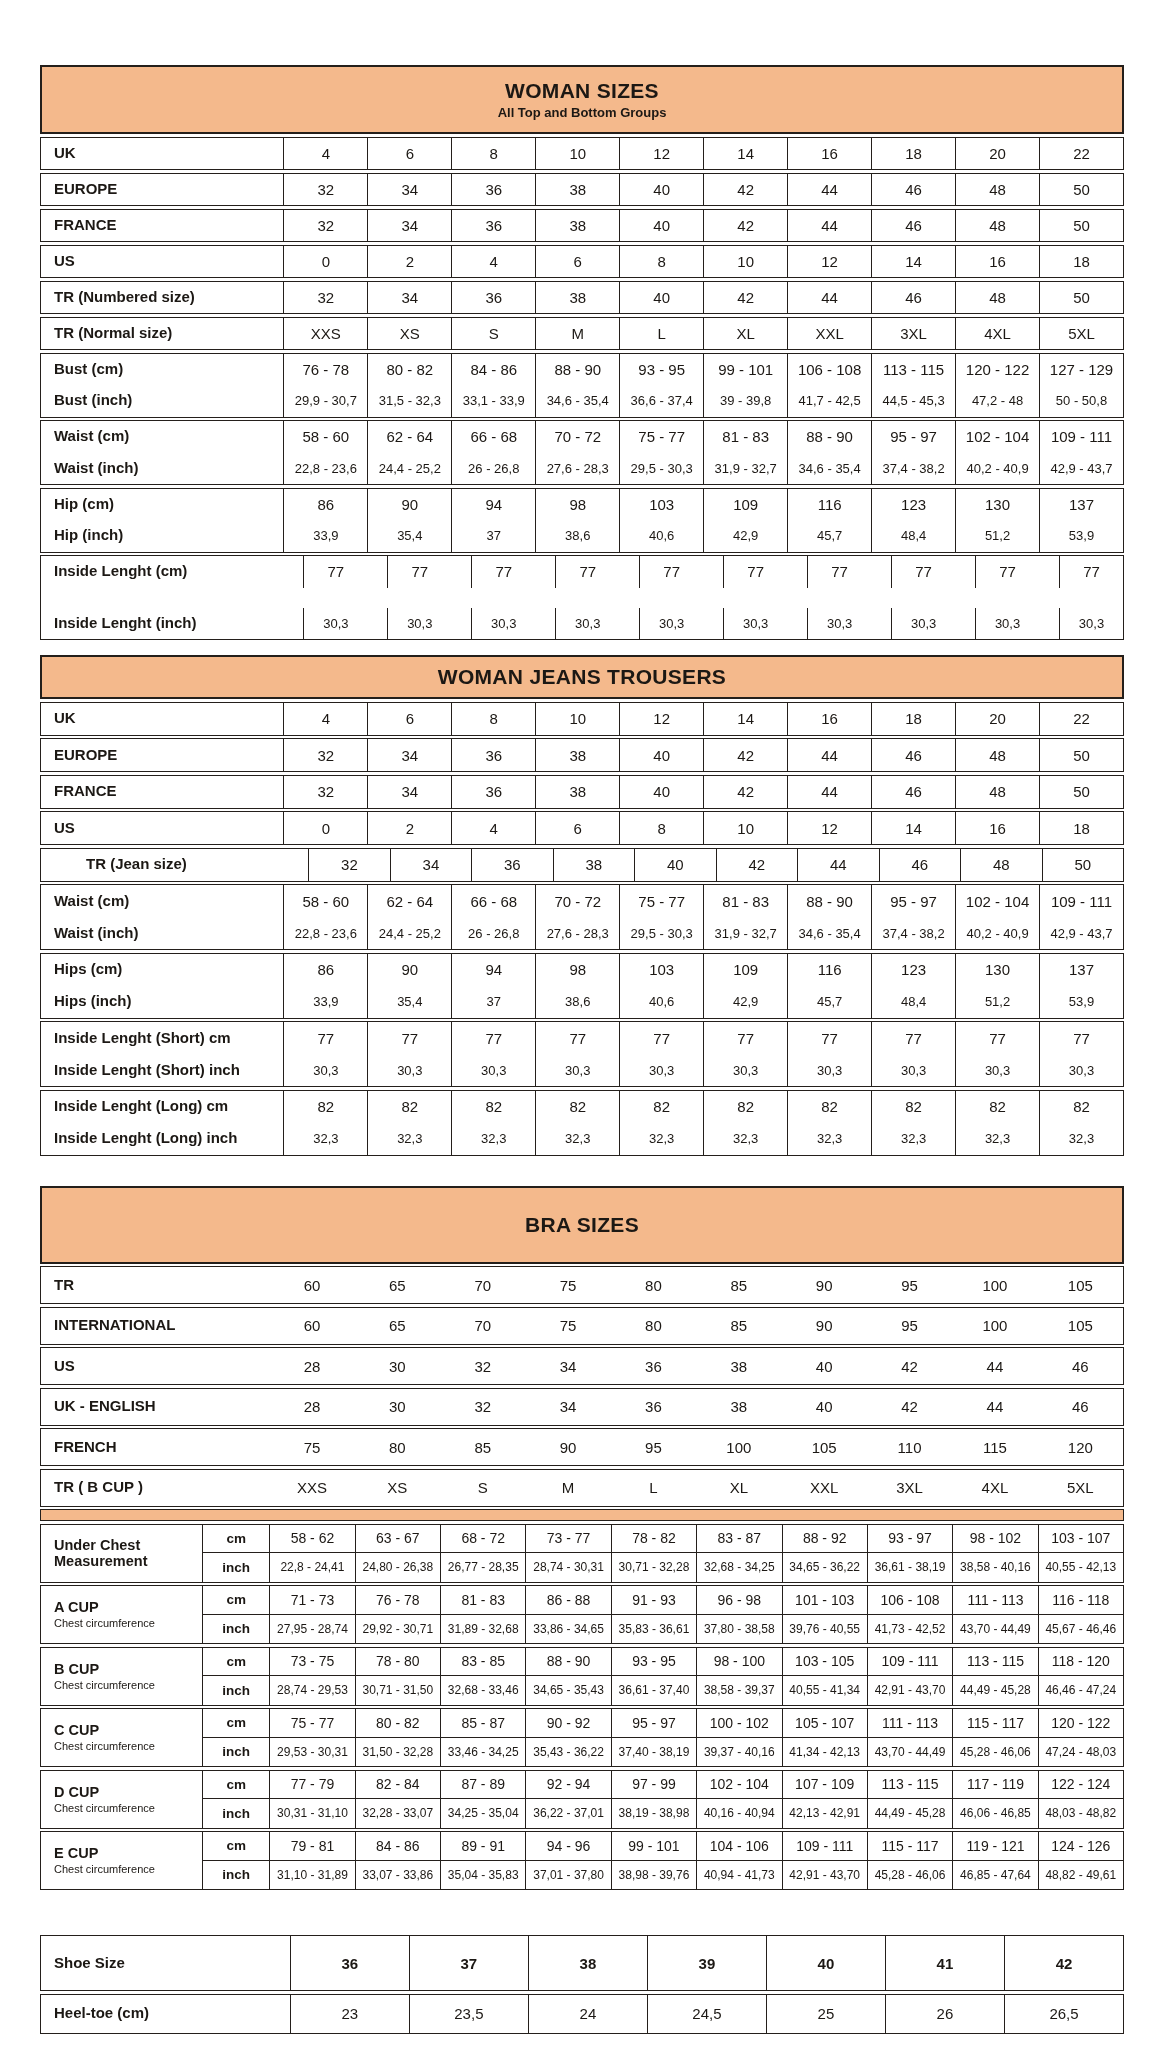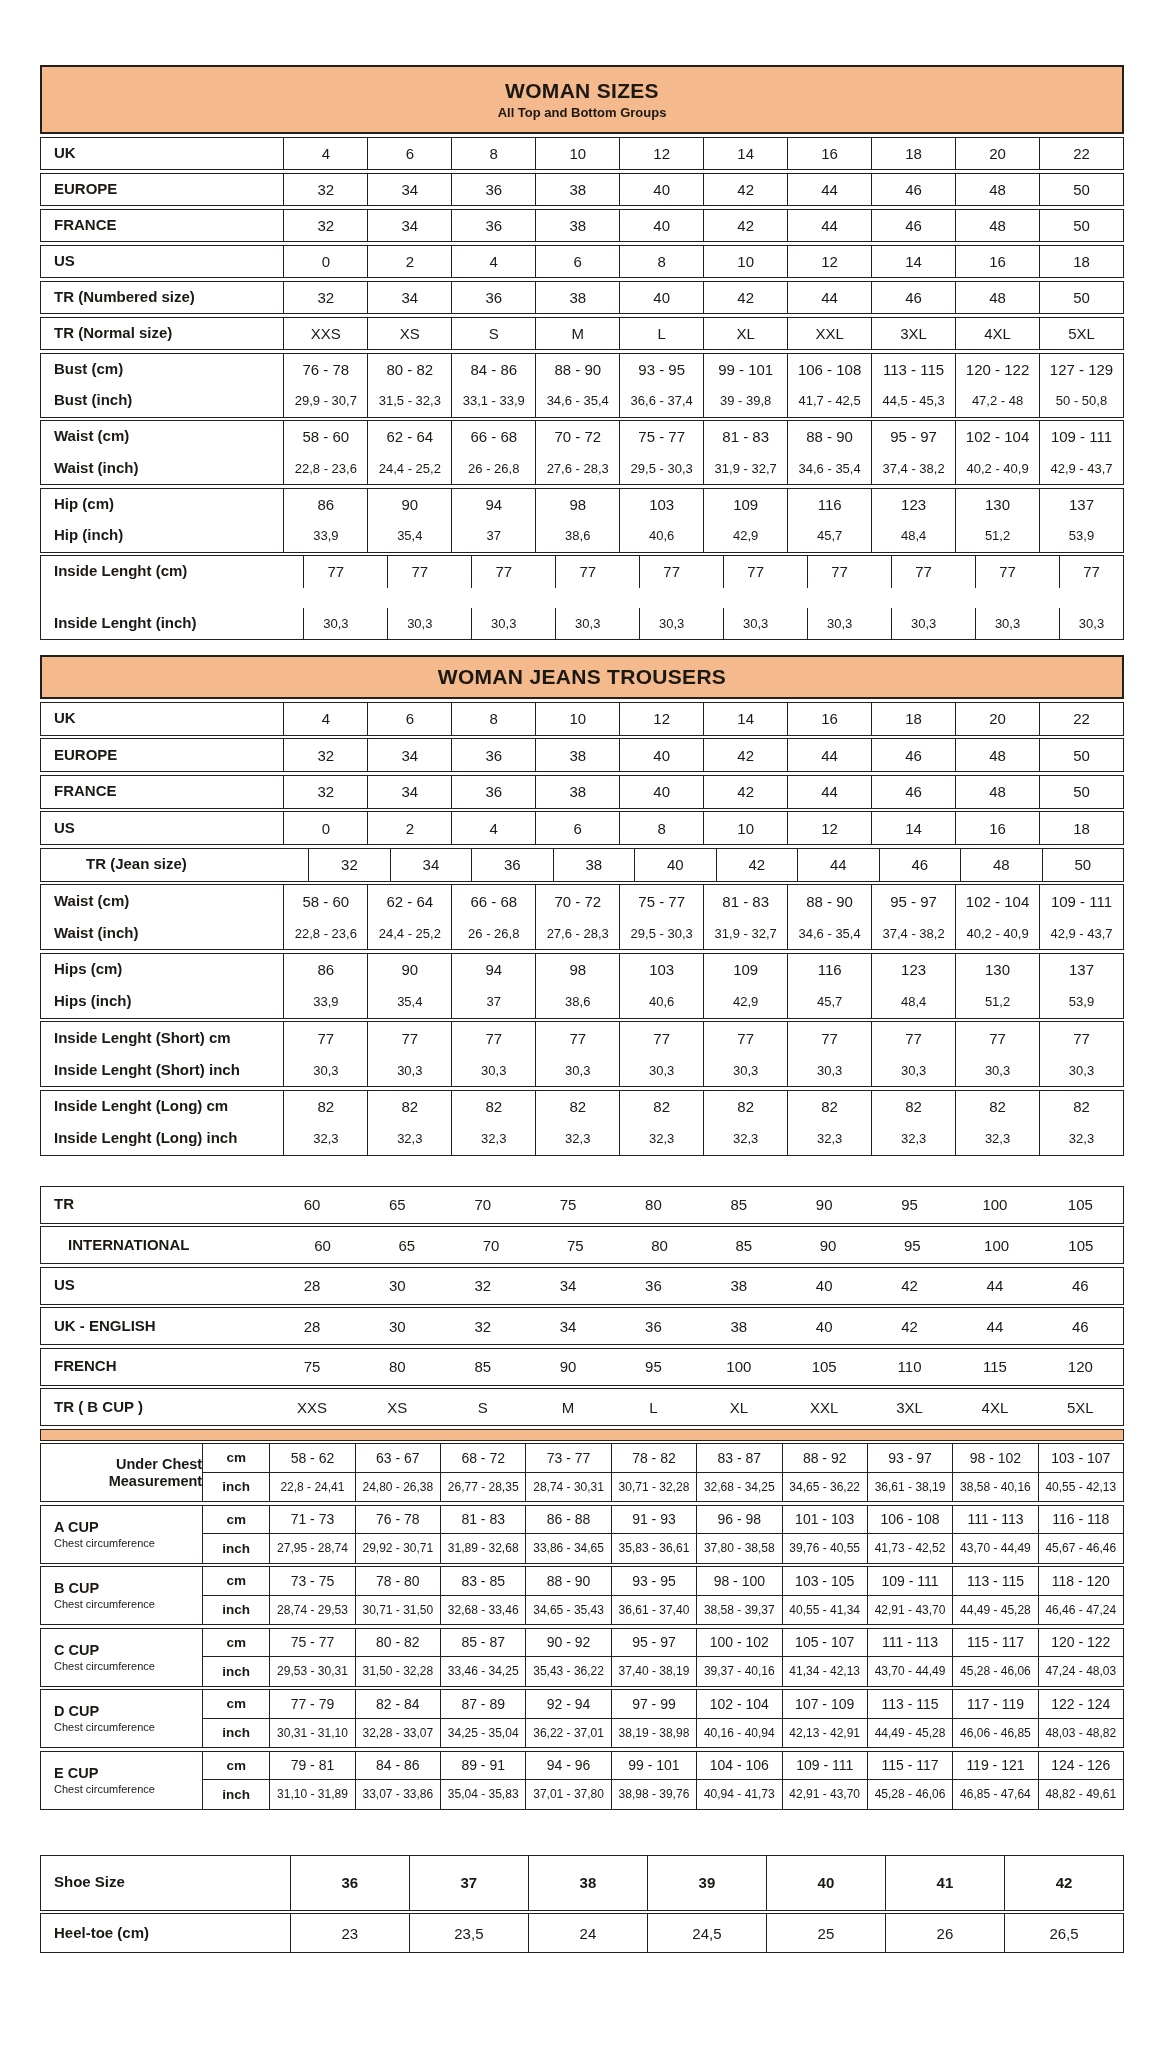--- a/index.html
+++ b/index.html
@@ -398,35 +398,39 @@
           <div class="val vb sm">32,3</div>
           <div class="val vb sm">32,3</div>
           <div class="val vb sm">32,3</div>
           <div class="val vb sm">32,3</div>
           <div class="val vb sm">32,3</div>
         </div>
       </div>
   </div>
 
   <div class="section" id="sec2" style="margin-top: 30px;">
+    <div class="band header" style="height: 78px;">
+      <div class="title">BRA SIZES</div>
+
+    </div>
     <div class="bands">
         <div class="band grid plain" style="grid-auto-rows: 36px; grid-template-columns: 21.1% repeat(10, 1fr);">
           <div class="lbl">TR</div>
           <div class="val">60</div>
           <div class="val">65</div>
           <div class="val">70</div>
           <div class="val">75</div>
           <div class="val">80</div>
           <div class="val">85</div>
           <div class="val">90</div>
           <div class="val">95</div>
           <div class="val">100</div>
           <div class="val">105</div>
         </div>
-        <div class="band grid plain" style="grid-auto-rows: 36px; grid-template-columns: 21.1% repeat(10, 1fr); padding-left: 14px;">
+        <div class="band grid plain" style="grid-auto-rows: 36px; grid-template-columns: 21.1% repeat(10, 1fr);">
           <div class="lbl">INTERNATIONAL</div>
           <div class="val">60</div>
           <div class="val">65</div>
           <div class="val">70</div>
           <div class="val">75</div>
           <div class="val">80</div>
           <div class="val">85</div>
           <div class="val">90</div>
           <div class="val">95</div>
           <div class="val">100</div>
@@ -478,21 +482,21 @@
           <div class="val">S</div>
           <div class="val">M</div>
           <div class="val">L</div>
           <div class="val">XL</div>
           <div class="val">XXL</div>
           <div class="val">3XL</div>
           <div class="val">4XL</div>
           <div class="val">5XL</div>
         </div>
         <div class="band strip" style="height: 12px;"></div>
-        <div class="band grid cup" style="grid-auto-rows: 28.5px; grid-template-columns: 14.9% 6.2% repeat(10, 1fr); text-align: right;">
+        <div class="band grid cup" style="grid-auto-rows: 28.5px; grid-template-columns: 14.9% 6.2% repeat(10, 1fr);">
           <div class="lbl" style="grid-row: 1 / span 2;">
             <div>Under Chest Measurement</div>
           </div>
           <div class="unit vb hb">cm</div>
           <div class="val vb hb">58 - 62</div>
           <div class="val vb hb">63 - 67</div>
           <div class="val vb hb">68 - 72</div>
           <div class="val vb hb">73 - 77</div>
           <div class="val vb hb">78 - 82</div>
           <div class="val vb hb">83 - 87</div>

